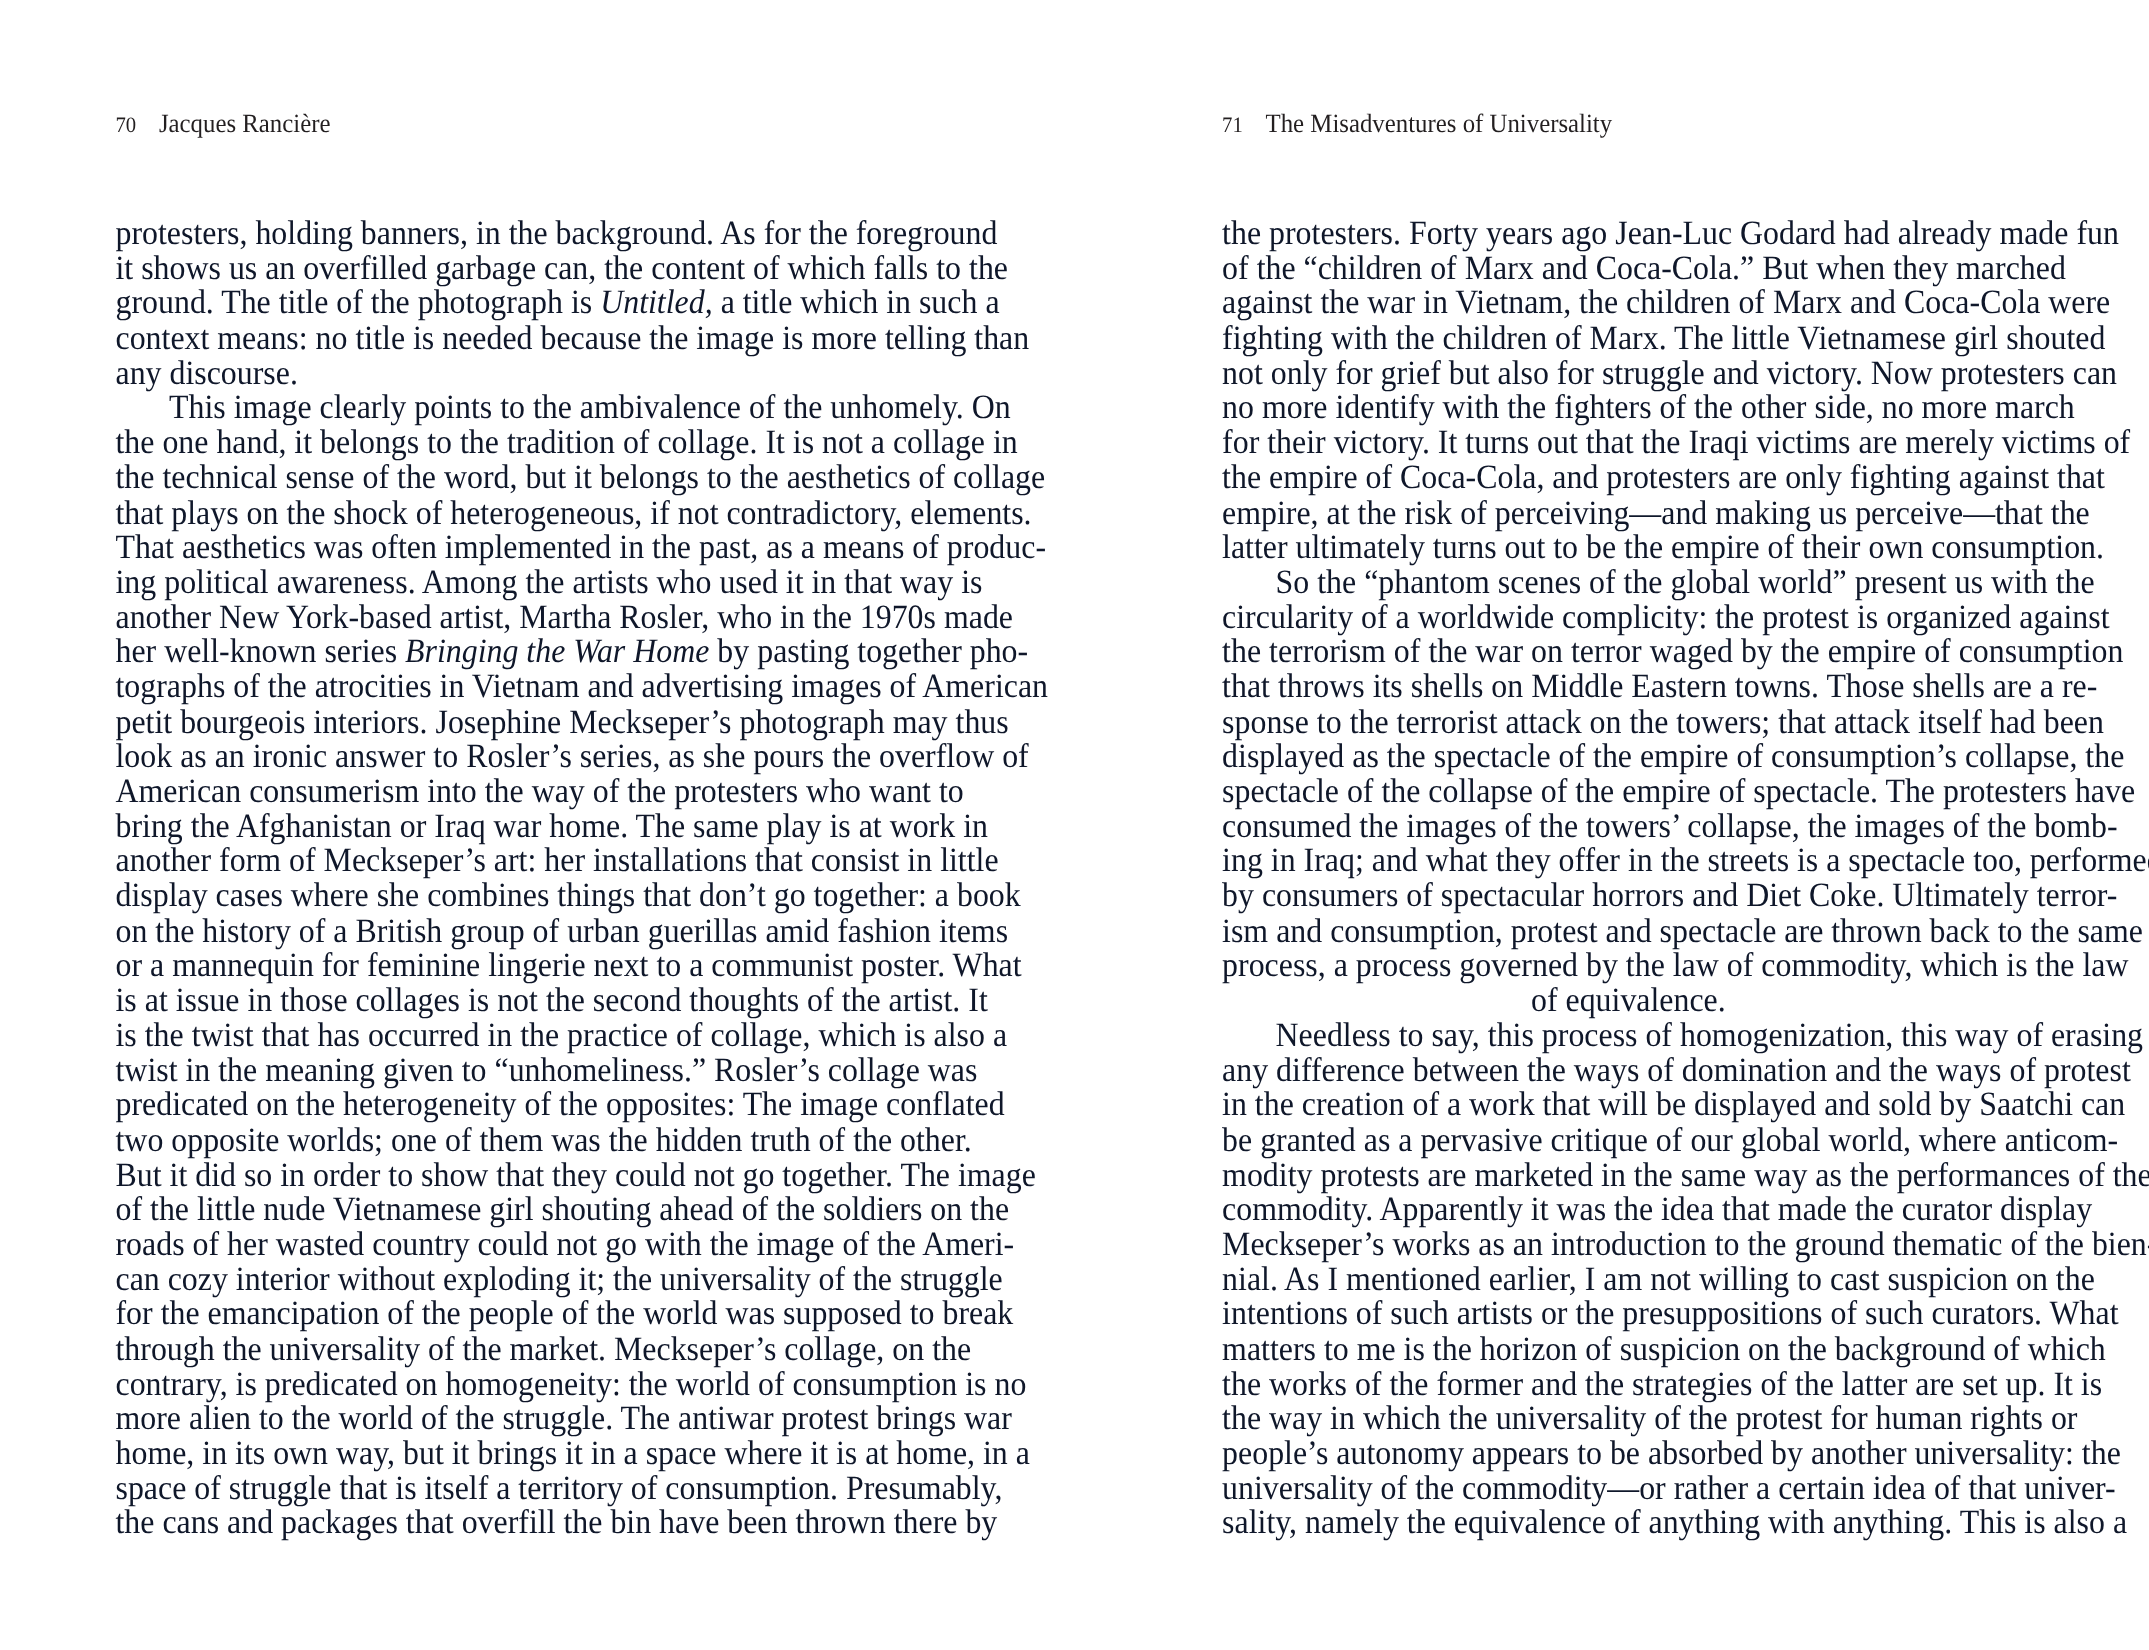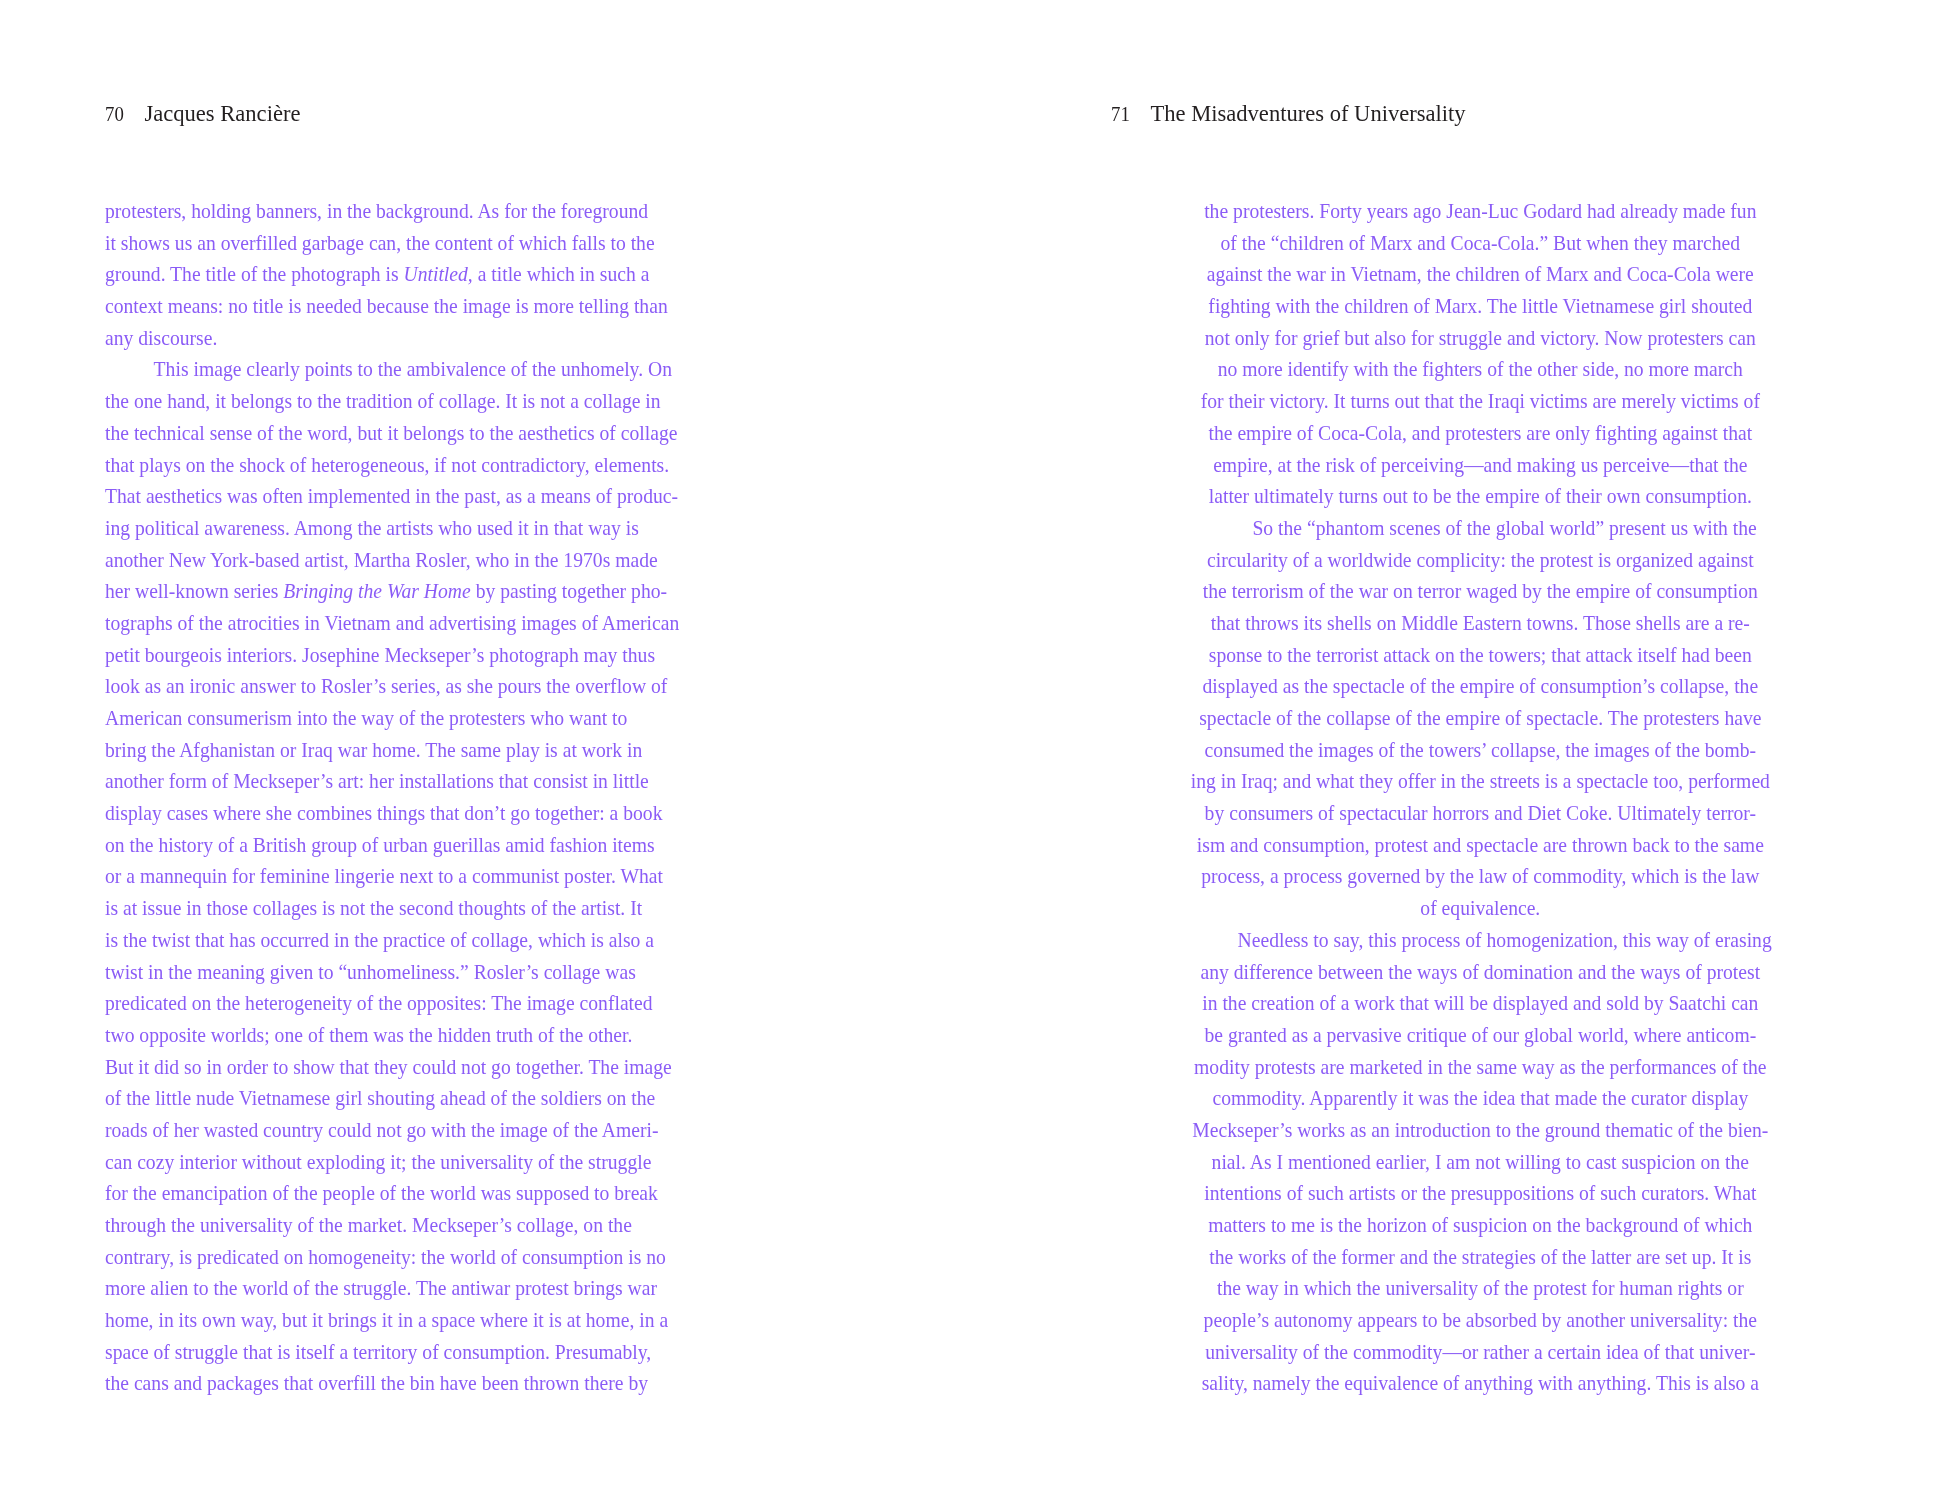--- a/index.html
+++ b/index.html
@@ -12,21 +12,21 @@
     position: absolute; top: 100px; height: 30px;
     font-family: "Liberation Serif", serif; font-size: 24px; color: #231f20;
     white-space: nowrap; transform: scaleX(0.94); transform-origin: left top;
   }
   .page-left .running-head { left: 105px; }
   .page-right .running-head { left: 134px; }
   .folio { display: inline-block; width: 42px; font-size: 20px; }
   .head-title { display: inline-block; }
   .body-text {
     position: absolute; top: 196px; width: 790px;
-    font-family: "Liberation Serif", serif; font-size: 21px; color: #8b5cf6;
+    font-family: "Liberation Serif", serif; font-size: 31px; color: #0f172a;
     line-height: 31.7px;
   }
   .page-left .body-text { left: 105px; }
   .page-right .body-text { left: 134px; text-align: center; }
   .line {
     display: block; white-space: nowrap; height: 31.7px;
     transform: scaleX(0.935); transform-origin: left center;
   }
   .line.indent { padding-left: 52px; }
   .ital { font-style: italic; }

